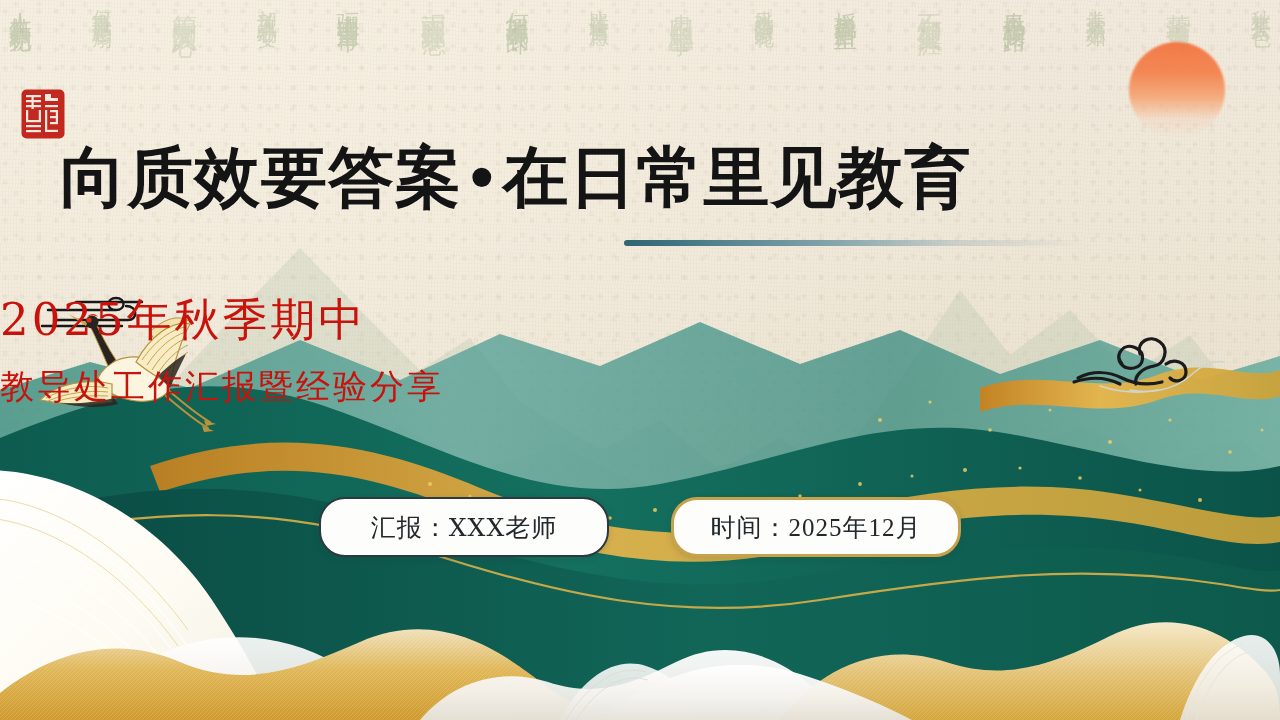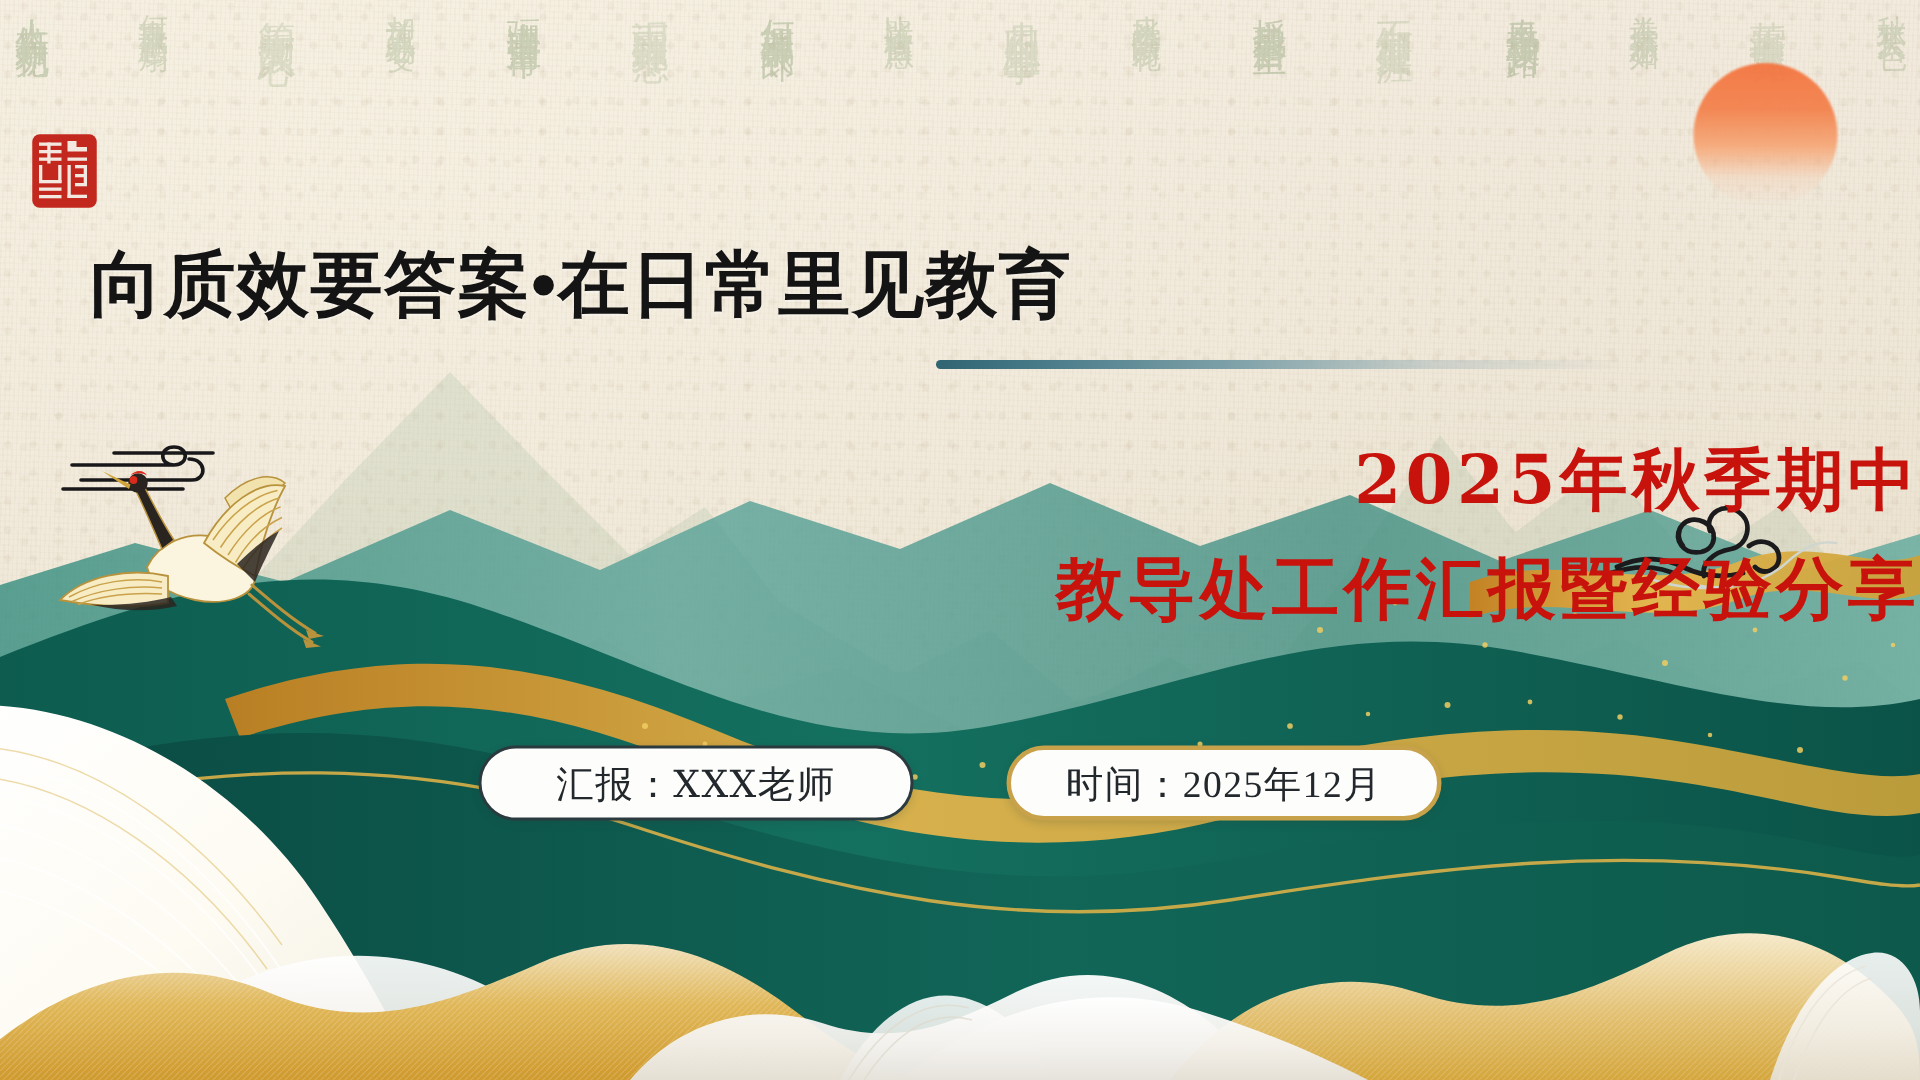--- a/index.html
+++ b/index.html
@@ -73,54 +73,54 @@
   .cloud-right{ position:absolute; right:40px; top:320px; width:170px; height:90px; }
 
   
   .seal{
     position:absolute; left:20px; top:88px;
     width:46px; height:52px;
   }
 
   
   .title{
-    position:absolute; left:60px; top:158px;
-    font-size:48px;
+    position:absolute; left:60px; top:133px;
+    font-size:66px;
     font-weight:700;
     letter-spacing:1px;
     color:#141414;
     white-space:nowrap;
-    font-family:Liberation Sans, sans-serif;
+    font-family:Liberation Mono, monospace;
     text-shadow:0 1px 0 rgba(255,255,255,.35);
   }
   .title-rule{
     position:absolute; left:624px; top:240px;
     width:460px; height:6px;
     border-radius:3px;
     background:linear-gradient(90deg,#2f6473 0%, #4d7f8c 18%, #83a4ab 45%, rgba(160,180,184,.45) 72%, rgba(180,195,198,0) 100%);
   }
 
   
   .subtitle{
     position:absolute; left:0; right:0; top:296px;
-    text-align:right;
+    text-align:left;
     color:#c8130d;
     font-family:"DejaVu Serif","Liberation Serif",serif;
-    font-weight:700;
+    font-weight:400;
   }
   .sub-l1{ font-size:45px; letter-spacing:3px; line-height:1.05; }
-  .sub-l2{ font-size:45px; letter-spacing:3px; line-height:1.05; margin-top:26px; }
+  .sub-l2{ font-size:34px; letter-spacing:3px; line-height:1.05; margin-top:26px; }
 
   
   .pills{
     position:absolute; top:497px; left:0; right:0;
     display:flex; justify-content:center; gap:62px;
   }
   .pill{
-    min-width:290px; height:50px;
+    min-width:290px; height:60px;
     display:flex; align-items:center; justify-content:center;
     background:#fdfdfb;
     border-radius:26px;
     font-family:"DejaVu Serif","Liberation Serif",serif;
     font-size:25px;
     color:#23282c;
     letter-spacing:1px;
     box-shadow:0 2px 6px rgba(40,60,55,.18);
   }
   .pill-speaker{ border:2px solid #2b3a3e; }

